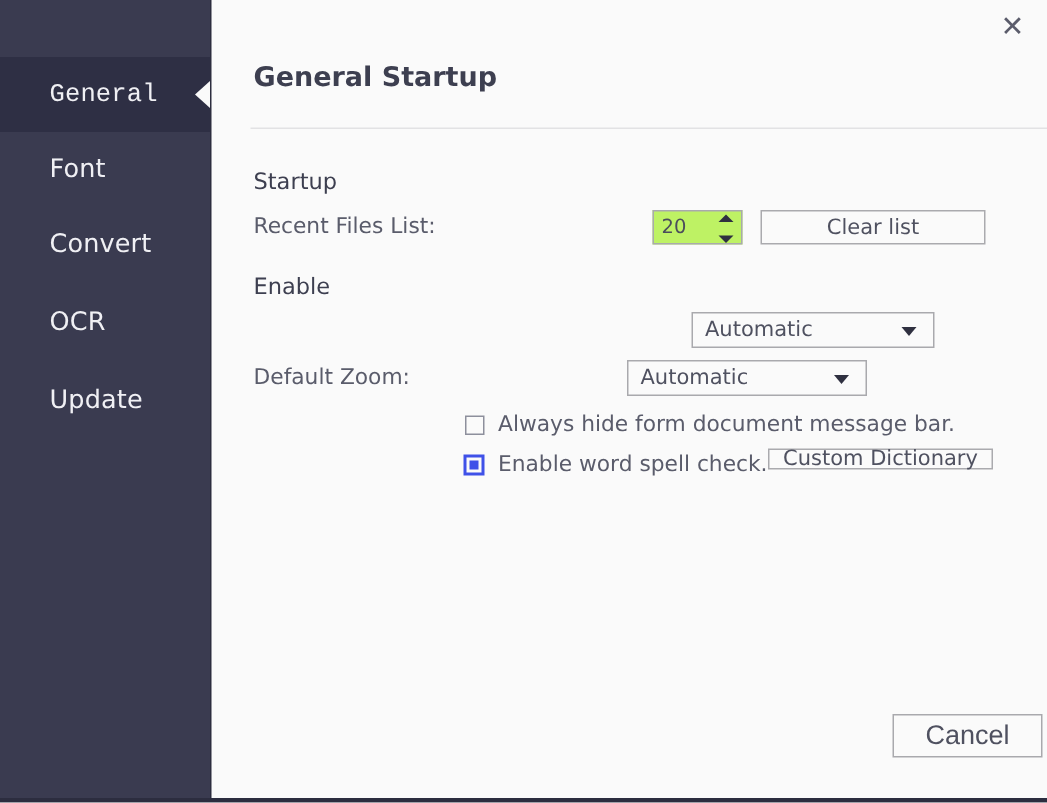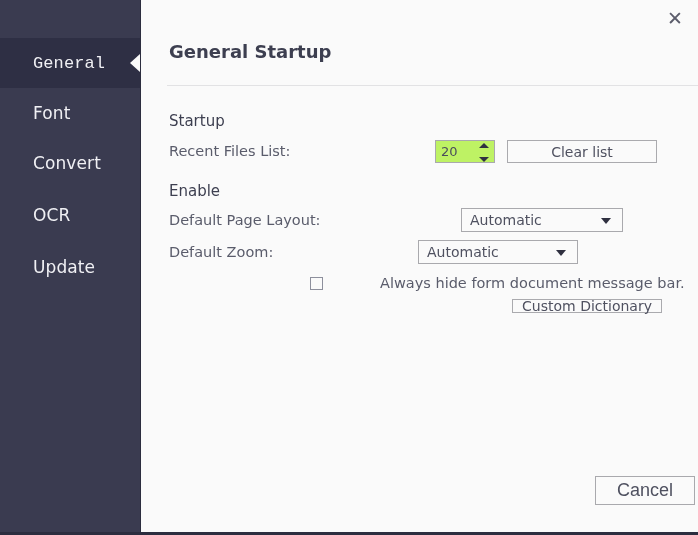--- a/index.html
+++ b/index.html
@@ -189,21 +189,20 @@
   }
   #page-layout-dd { left: 320px; top: 208px; width: 162px; }
   #zoom-dd      { left: 277px; top: 240px; width: 160px; }
 
   
   .cb-row {
     position: absolute;
     display: flex;
     align-items: center;
     cursor: pointer;
-    gap: 48px;
   }
   .cb-box {
     width: 13px; height: 13px;
     background: #fafafa;
     border: 1px solid #8d8f9c;
     flex: 0 0 auto;
   }
   .cb-box.checked {
     border: 2px solid #3f51e8;
     background: #fafafa;
@@ -288,38 +287,41 @@
       <span class="spin-btns">
         <span class="spin-up"></span>
         <span class="spin-down"></span>
       </span>
     </div>
 
     <div class="btn-plain" id="clear-list-btn">Clear list</div>
 
     <div class="group-title" style="left:28px; top:182px;">Enable</div>
 
-    <div class="field-label" style="left:28px; top:212px;">Default Page Layout:</div>
 
     <div class="dropdown" id="page-layout-dd">
       <span class="dd-value">Automatic</span>
       <span class="dd-caret"></span>
     </div>
 
     <div class="field-label" style="left:28px; top:244px;">Default Zoom:</div>
 
     <div class="dropdown" id="zoom-dd">
       <span class="dd-value">Automatic</span>
       <span class="dd-caret"></span>
     </div>
 
     <div class="cb-row" id="cb-hide-bar">
       <span class="cb-box"></span>
       <span class="cb-label">Always hide form document message bar.</span>
     </div>
 
+    <div class="cb-row" id="cb-spell">
+      <span class="cb-box checked"></span>
+      <span class="cb-label">Enable word spell check.</span>
+    </div>
 
     <div class="btn-plain" id="custom-dict-btn">Custom Dictionary</div>
 
     <div id="cancel-btn">Cancel</div>
 
   </div>
 </div>
 
 </body></html>

